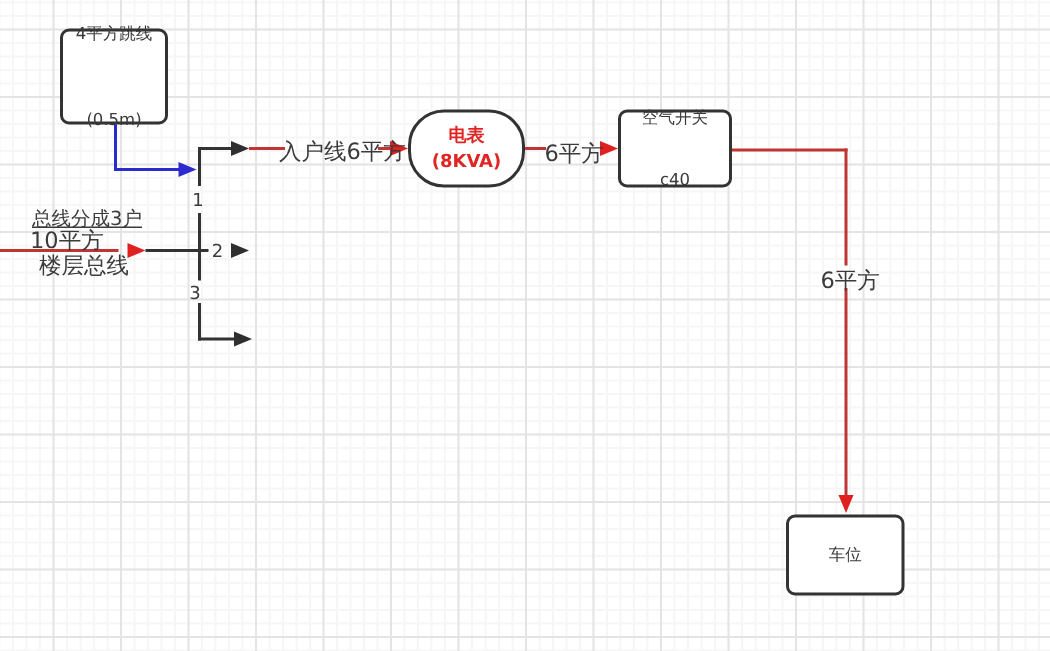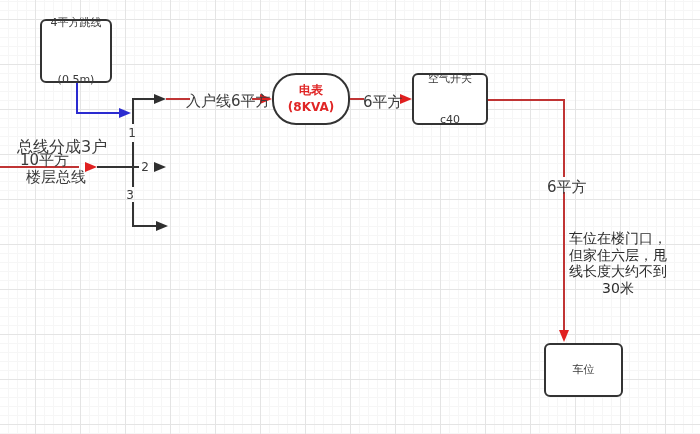--- a/index.html
+++ b/index.html
@@ -34,21 +34,21 @@
   .w-red{background:#c03434;}
   .w-black{background:#333333;}
   .w-blue{background:#2b2bd0;}
   .arr{position:absolute;width:0;height:0;}
   .arr-r{border-top:5px solid transparent;border-bottom:5px solid transparent;border-left:12px solid currentColor;}
   .arr-d{border-left:5px solid transparent;border-right:5px solid transparent;border-top:12px solid currentColor;}
   .c-red{color:#e02020;}
   .c-black{color:#2f2f2f;}
   .c-blue{color:#2b2bd0;}
   .lbl{position:absolute;font-size:15px;color:#3b3b3b;text-align:center;white-space:nowrap;}
-  .lbl.big{font-size:16px;}
+  .lbl.big{font-size:13px;text-decoration:underline;}
   .num{position:absolute;font-size:12px;color:#3b3b3b;text-align:center;width:12px;}
   .note{position:absolute;font-size:14px;color:#2d2d2d;line-height:16.5px;text-align:center;}
 </style>
 </head>
 <body>
 
 <div class="canvas">
 
   <div class="node" style="left:40px;top:19px;width:72px;height:64px;gap:42px;">
     <span>4平方跳线</span>
@@ -58,21 +58,21 @@
   <div class="node sharp red-text" style="left:272px;top:73px;width:78px;height:52px;">
     <span>电表</span>
     <span>(8KVA)</span>
   </div>
 
   <div class="node" style="left:412px;top:73px;width:76px;height:52px;gap:25px;">
     <span>空气开关</span>
     <span>c40</span>
   </div>
 
-  <div class="node" style="left:544px;top:343px;width:79px;height:54px;">
+  <div class="node" style="left:524px;top:343px;width:79px;height:54px;">
     <span>车位</span>
   </div>
 
   <div class="wire v w-blue" style="left:76px;top:83px;height:30px;"></div>
   <div class="wire h w-blue" style="left:76px;top:112px;width:44px;"></div>
   <div class="arr arr-r c-blue" style="left:119px;top:108px;"></div>
 
   <div class="wire v w-black" style="left:132px;top:98px;height:26px;"></div>
   <div class="wire v w-black" style="left:132px;top:142px;height:45px;"></div>
   <div class="wire v w-black" style="left:132px;top:202px;height:25px;"></div>
@@ -105,20 +105,14 @@
   <div class="num" style="left:124px;top:188px;">3</div>
 
   <div class="lbl" style="left:186px;top:92px;width:70px;">入户线6平方</div>
   <div class="lbl" style="left:363px;top:93px;width:36px;">6平方</div>
   <div class="lbl" style="left:547px;top:178px;width:36px;">6平方</div>
 
   <div class="lbl big" style="left:17px;top:137px;width:82px;">总线分成3户</div>
   <div class="lbl" style="left:20px;top:151px;width:48px;">10平方</div>
   <div class="lbl" style="left:26px;top:168px;width:50px;">楼层总线</div>
 
-  <div class="note" style="left:560px;top:230px;width:116px;">
-    <div>车位在楼门口，</div>
-    <div>但家住六层，甩</div>
-    <div>线长度大约不到</div>
-    <div>30米</div>
-  </div>
 
 </div>
 
 </body></html>

